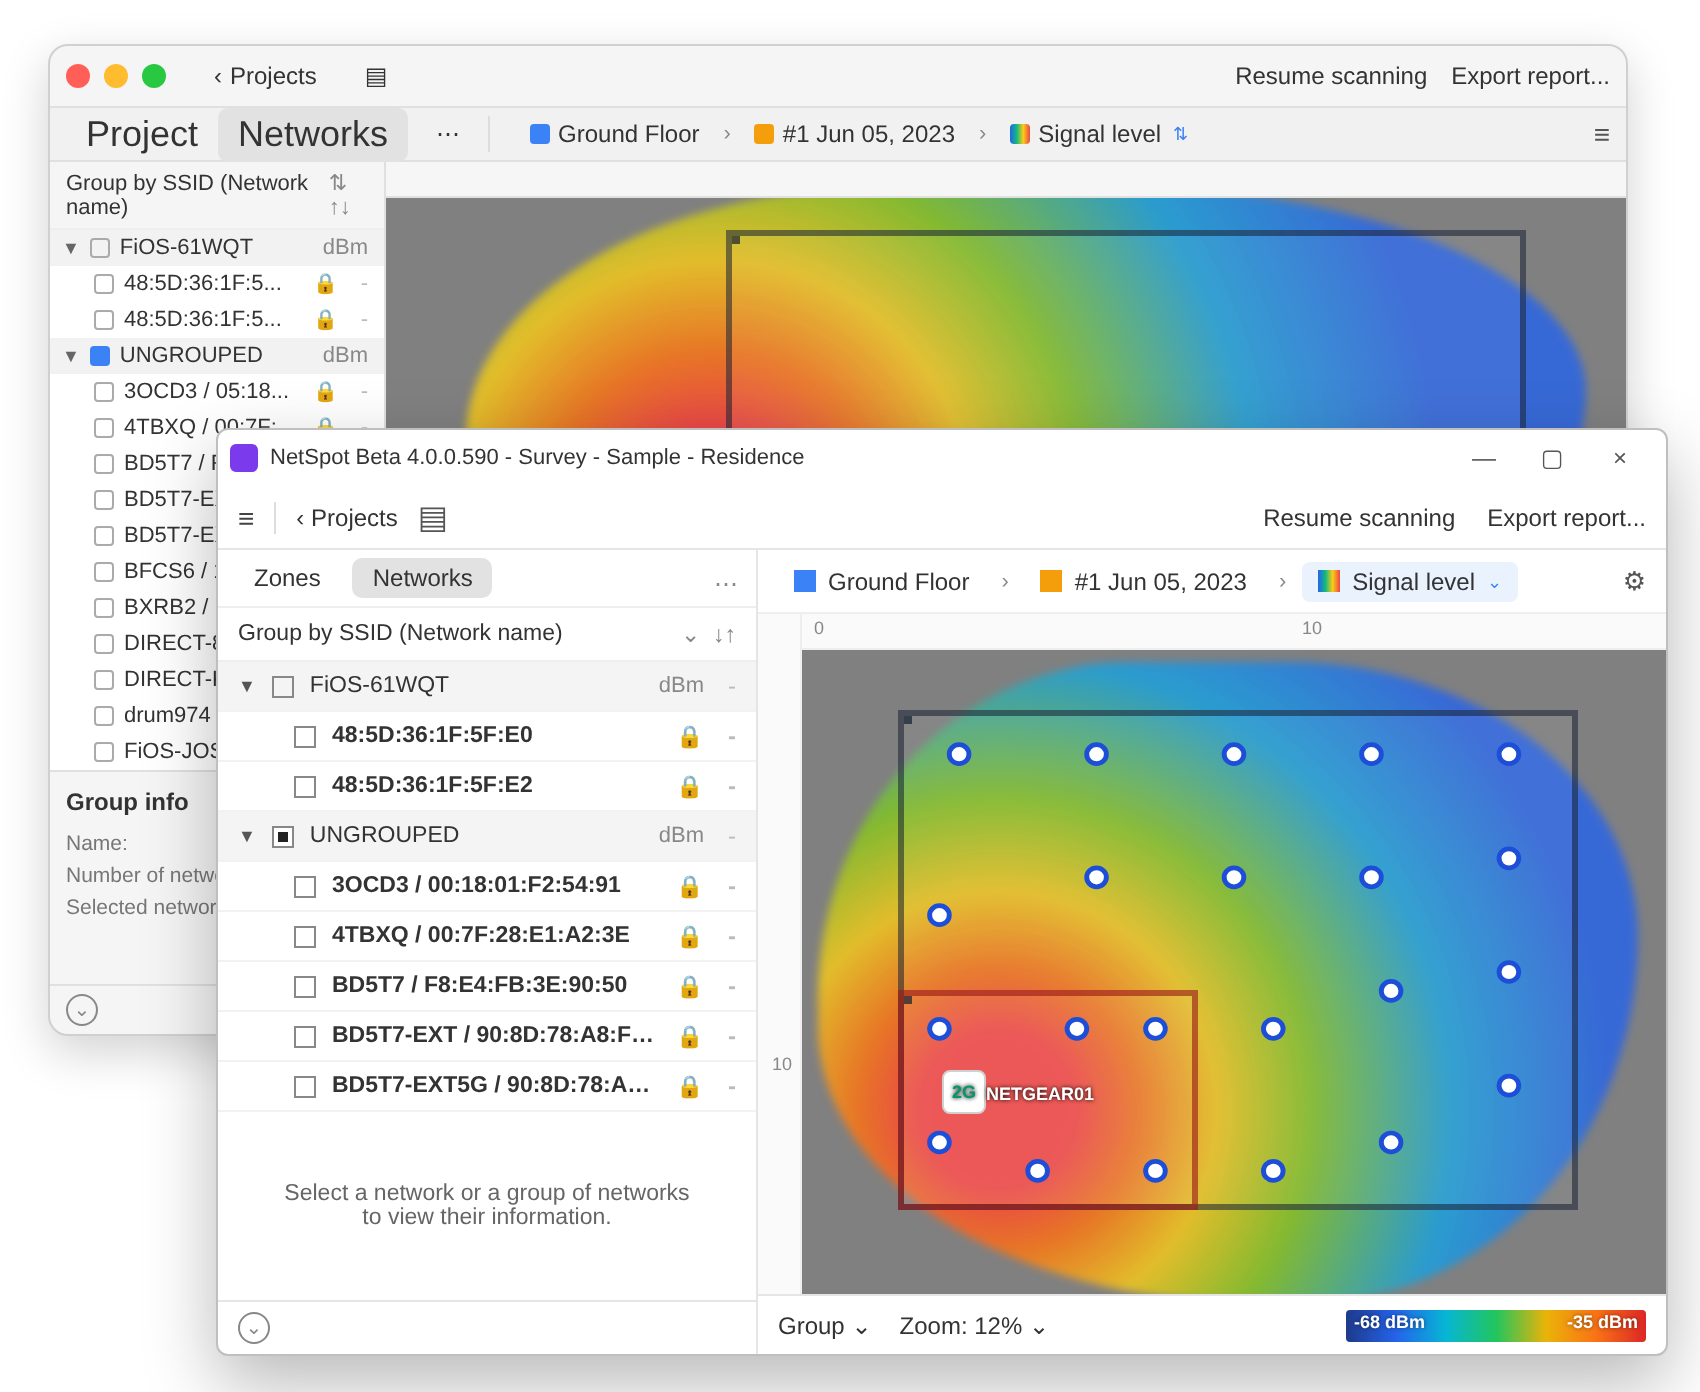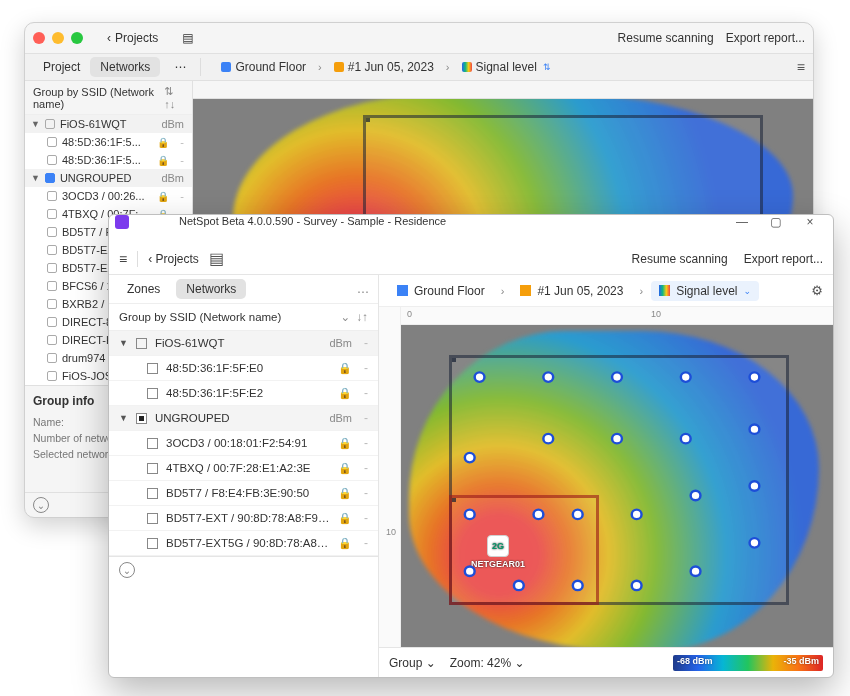--- a/index.html
+++ b/index.html
@@ -14,21 +14,21 @@
 .mac-titlebar { height: 30px; display: flex; align-items: center; padding: 0 8px; gap: 8px; }
 .traffic { display: flex; gap: 7px; margin-right: 8px; }
 .dot { width: 12px; height: 12px; border-radius: 50%; }
 .dot.red { background: #ff5f57; } .dot.yellow { background: #febc2e; } .dot.green { background: #28c840; }
 .mac-toolbtn { padding: 2px 8px; border-radius: 4px; font-size: 12px; color: #333; display: flex; align-items: center; gap: 4px; }
 .mac-title { position: absolute; left: 0; right: 0; text-align: center; font-size: 12px; color: #555; pointer-events: none; }
 .mac-right { margin-left: auto; display: flex; gap: 12px; }
 .mac-link { font-size: 12px; color: #333; }
 
 .mac-toolbar2 { height: 28px; display: flex; align-items: center; padding: 0 8px; border-top: 1px solid #e0e0e0; border-bottom: 1px solid #e0e0e0; background: #f1f1f1; }
-.tab { font-size: 12px; padding: 3px 10px; border-radius: 5px; color: #333; }
+.tab { font-size: 18px; padding: 3px 10px; border-radius: 5px; color: #333; }
 .tab.active { background: #e2e2e2; }
 .breadcrumb { display: flex; align-items: center; gap: 6px; margin-left: 8px; }
 .bc-item { display: flex; align-items: center; gap: 4px; font-size: 12px; color: #333; padding: 2px 6px; border-radius: 4px; }
 .bc-item .sq { width: 10px; height: 10px; border-radius: 2px; }
 .sq.blue { background: #3b82f6; } .sq.orange { background: #f59e0b; } .sq.grad { background: linear-gradient(90deg,#2563eb,#10b981,#facc15,#ef4444); }
 .chev { color: #888; font-size: 11px; }
 .caret { font-size: 9px; color: #3b82f6; margin-left: 2px; }
 
 .mac-body { display: flex; height: calc(100% - 58px); }
 .mac-sidebar { width: 168px; border-right: 1px solid #e0e0e0; display: flex; flex-direction: column; font-size: 11px; color: #333; }
@@ -53,46 +53,46 @@
 
 .heatmap {
   position: absolute; border-radius: 40% 45% 42% 55% / 55% 45% 60% 45%;
   background:
     radial-gradient(circle at 22% 70%, rgba(239,68,68,.95) 0 10%, rgba(249,115,22,.85) 18%, rgba(250,204,21,.8) 28%, rgba(132,204,22,.75) 40%, rgba(14,165,233,.75) 58%, rgba(37,99,235,.8) 78%);
   filter: blur(2px);
 }
 .floorplan { position: absolute; border: 3px solid rgba(20,30,50,.55); background: rgba(255,255,255,.05); }
 .floorplan::before, .floorplan::after { content:""; position:absolute; border: 2px solid rgba(20,30,50,.45); }
 
-.ap-label { position:absolute; display:flex; flex-direction:column; align-items:center; font-size:9px; font-weight:600; color:#fff; text-shadow:0 0 2px #000; }
+.ap-label { position:absolute; display:flex; flex-direction:row; align-items:center; font-size:9px; font-weight:600; color:#fff; text-shadow:0 0 2px #000; }
 .ap-label .ap-ico { width:22px; height:22px; background:#fff; border-radius:4px; display:flex; align-items:center; justify-content:center; color:#059669; font-size:9px; font-weight:700; margin-bottom:2px; border:1px solid #d0d0d0; }
 
 
 .win-window {
   position: absolute; left: 108px; top: 214px; width: 726px; height: 464px;
   background: #fff; border: 1px solid #bfbfbf; box-shadow: 0 14px 36px rgba(0,0,0,.28);
   display: flex; flex-direction: column; overflow: hidden; border-radius: 6px;
 }
-.win-titlebar { height: 28px; display: flex; align-items: flex-start; padding: 0 6px; font-size: 11px; color: #333; gap: 44px; }
+.win-titlebar { height: 28px; display: flex; align-items: center; padding: 0 6px; font-size: 11px; color: #333; }
 .win-titlebar .ico { width: 14px; height: 14px; background: #7c3aed; border-radius: 3px; margin-right: 6px; }
 .win-ctrls { margin-left: auto; display: flex; }
 .win-ctrls span { width: 34px; text-align: center; font-size: 12px; color: #555; }
 
 .win-toolbar { height: 32px; display: flex; align-items: center; padding: 0 10px; border-bottom: 1px solid #e5e5e5; gap: 10px; }
 .hamburger { font-size: 14px; color: #444; }
 .win-link { font-size: 12px; color: #333; }
 .win-right { margin-left: auto; display: flex; gap: 16px; }
 
 .win-body { display: flex; flex: 1; min-height: 0; }
 .win-sidebar { width: 270px; border-right: 1px solid #e5e5e5; display: flex; flex-direction: column; font-size: 12px; color: #333; }
 .zone-tabs { display: flex; align-items: flex-end; padding: 4px 8px; gap: 6px; border-bottom: 1px solid #eee; }
 .zone-tabs .tab { font-size: 12px; }
 .zone-tabs .ell { margin-left: auto; color: #888; letter-spacing: 1px; }
 .win-sidebar .group-by { padding: 6px 10px; font-size: 11.5px; }
-.netrow { display: flex; align-items: center; gap: 8px; padding: 5px 10px 5px 18px; border-bottom: 1px solid #f2f2f2; }
+.netrow { display: flex; align-items: center; gap: 8px; padding: 5px 10px 5px 18px; border-bottom: 1px solid #f2f2f2; font-weight: bold; }
 .netrow.hdr { background: #f4f4f4; font-weight: 500; padding-left: 10px; }
 .netrow .tri { font-size: 9px; color: #555; }
 .netrow .cb2 { width: 11px; height: 11px; border: 1px solid #888; }
 .netrow .cb2.filled { background:#222; box-shadow: inset 0 0 0 2px #fff; }
 .netrow .nm { flex: 1; white-space: nowrap; overflow: hidden; text-overflow: ellipsis; font-size: 11.5px; }
 .netrow .lk { color: #aaa; font-size: 11px; }
 .netrow .dh { color: #bbb; margin-left: 4px; }
 .placeholder { flex:1; display:flex; align-items:center; justify-content:center; padding: 20px 28px; font-size: 11.5px; color: #666; text-align:center; }
 
 .win-main { flex: 1; display: flex; flex-direction: column; min-width: 0; }
@@ -198,21 +198,21 @@
           </div>
           <div class="ssid-group hdr">
             <span class="disc">▼</span>
             <span class="cb filled"></span>
             <span class="name">UNGROUPED</span>
             <span class="dbm">dBm</span>
           </div>
           <div class="ssid-group">
             <span style="width:9px"></span>
             <span class="cb"></span>
-            <span class="name">3OCD3 / 00:26...</span>
+            <span class="name">3OCD3 / 05:18...</span>
             <span class="lock">🔒</span>
             <span class="dash">-</span>
           </div>
           <div class="ssid-group">
             <span style="width:9px"></span>
             <span class="cb"></span>
             <span class="name">4TBXQ / 00:7F:...</span>
             <span class="lock">🔒</span>
             <span class="dash">-</span>
           </div>
@@ -415,20 +415,21 @@
             <span class="dh">-</span>
           </div>
           <div class="netrow">
             <span style="width:12px"></span>
             <span class="cb2"></span>
             <span class="nm">BD5T7-EXT5G / 90:8D:78:A8:F9:5C</span>
             <span class="lk">🔒</span>
             <span class="dh">-</span>
           </div>
         </div>
+      <div class="placeholder">Select a network or a group of networks to view their information.</div>
       <div style="border-top:1px solid #e5e5e5;padding:5px 10px">
         <span class="status-icon">⌄</span>
       </div>
     </div>
 
     <div class="win-main">
       <div class="crumbbar">
         <span class="bc">
             <span class="sq blue"></span>
             <span>Ground Floor</span>
@@ -499,21 +500,21 @@
                   <circle cx="240" cy="200" r="5"></circle>
                   <circle cx="300" cy="180" r="5"></circle>
               </g>
             </svg>
           </div>
         </div>
       </div>
 
       <div class="statusbar">
         <span><span>Group</span> <span>⌄</span></span>
-        <span><span>Zoom: 42%</span> <span>⌄</span></span>
+        <span><span>Zoom: 12%</span> <span>⌄</span></span>
         <span class="spacer"></span>
         <div class="legend">
           <span class="lab" style="left:4px">-68 dBm</span>
           <span class="lab" style="right:4px">-35 dBm</span>
         </div>
       </div>
     </div>
   </div>
 </div>
 

